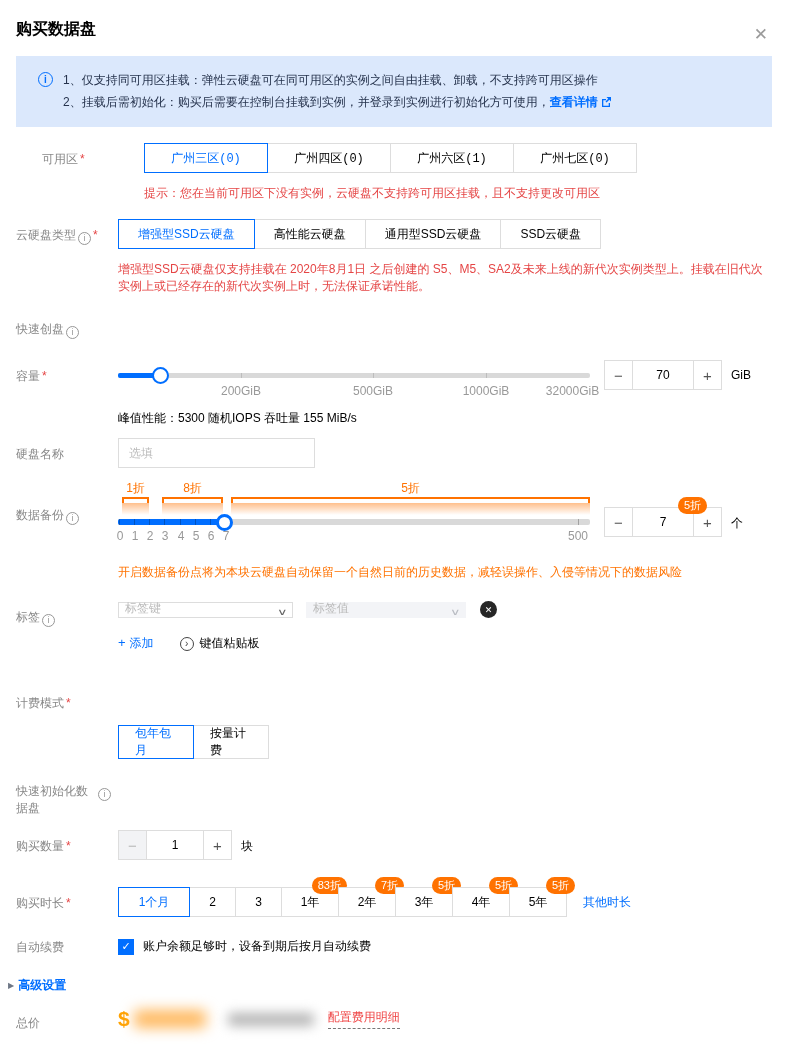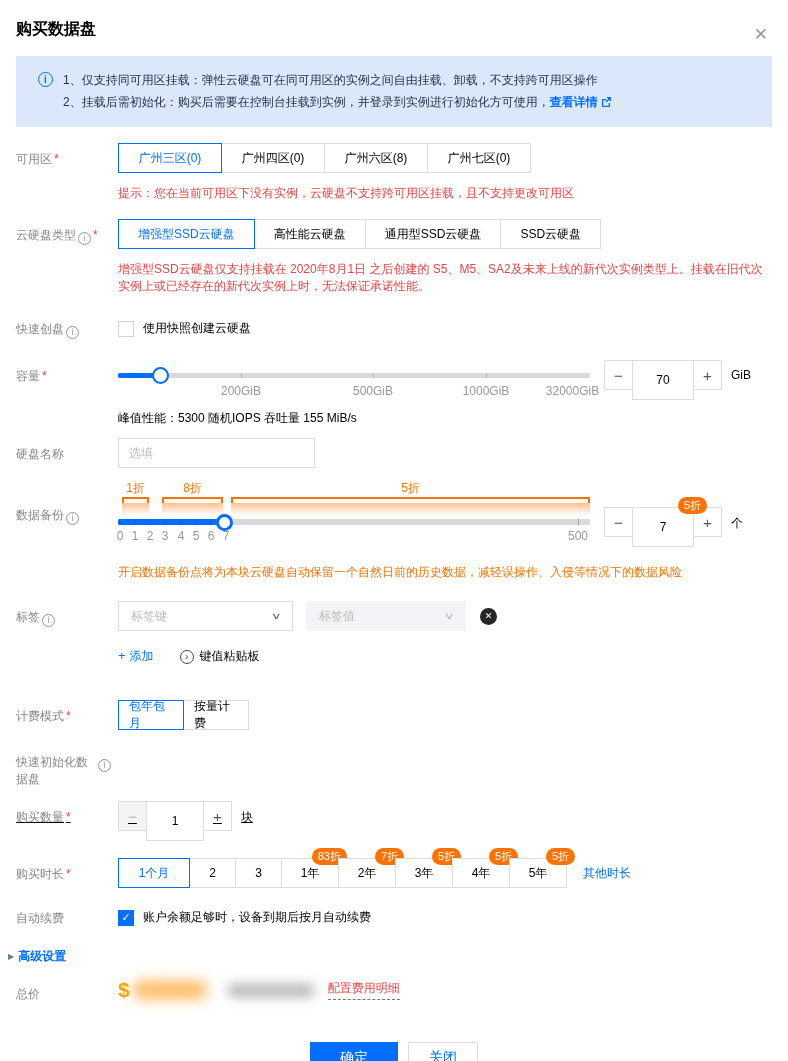--- a/index.html
+++ b/index.html
@@ -27,23 +27,23 @@
   .lbl-narrow { display:inline-block; max-width:80px; vertical-align:top; }
   .req { color:#e54545; margin-left:2px; }
   .info-i { display:inline-flex; width:13px; height:13px; border:1px solid #979797; border-radius:50%; color:#979797; font-size:9px; align-items:center; justify-content:center; margin-left:2px; vertical-align:-2px; cursor:pointer; }
   .ctl { flex:1 1 auto; }
 
   
   .btn-group { display:flex; }
   .opt { height:30px; border:1px solid #ddd; background:#fff; color:#000; display:flex; align-items:center; justify-content:center; padding:0 14px; margin-left:-1px; cursor:pointer; position:relative; }
   .opt:first-child { margin-left:0; }
   .opt.sel { border-color:#006eff; color:#006eff; z-index:1; }
-  .opt.zone { width:104px; padding:4px; }
+  .opt.zone { width:124px; padding:4px;font-family:Liberation Mono, monospace; }
   .opt.dtype { padding:0 19px; }
-  .opt.bill { width:66px; padding:10px; }
+  .opt.bill { width:76px; padding:16px;margin-top:38px; }
   .hint-red { color:#e54545; margin-top:12px; line-height:17px; }
   .hint-orange { color:#ff7200; margin-top:8px; line-height:15px; }
 
   
   .cb-row { display:flex; align-items:center; }
   .cb { flex:none; width:16px; height:16px; border:1px solid #d4d4d4; background:#fff; cursor:pointer; display:flex; align-items:center; justify-content:center; }
   .cb.disabled { background:#f2f3f5; border-color:#e3e3e3; }
   .cb.checked { background:#006eff; border-color:#006eff; color:#fff; font-size:11px; }
   .cb-lab { margin-left:9px; color:#000; }
 
@@ -72,33 +72,33 @@
   .band { position:absolute; top:16px; }
   .band-label { position:absolute; top:-16px; left:0; width:100%; text-align:center; color:#ff7200; line-height:14px; }
   .bracket { height:6px; border-top:2px solid #ff7200; border-left:2px solid #ff7200; border-right:2px solid #ff7200; }
   .grad { height:12px; margin-top:0; background:linear-gradient(to bottom, rgba(255,114,0,0.45), rgba(255,114,0,0)); }
 
   
   .stepper { display:flex; align-items:flex-start; flex:none; }
   .step-btn { width:29px; height:30px; border:1px solid #ddd; background:#fff; color:#555; font-size:15px; display:flex; align-items:center; justify-content:center; cursor:pointer; }
   .step-btn.disabled { background:#f2f3f5; color:#b8b8b8; cursor:default; }
   .num-wrap { position:relative; margin-left:-1px; margin-right:-1px; z-index:1; }
-  .num-input { width:62px; height:40px; border:1px solid #ddd; text-align:center; font-size:12px; color:#000; outline:none; font-family:inherit; }
+  .num-input { width:62px; height:30px; border:1px solid #ddd; text-align:center; font-size:12px; color:#000; outline:none; font-family:inherit; }
   .badge { position:absolute; background:#ff7200; color:#fff; font-size:11px; line-height:17px; padding:0 6px; border-radius:9px; white-space:nowrap; }
   .num-badge { top:-10px; right:-13px; }
   .unit { margin-left:9px; padding-top:8px; color:#000; flex:none; }
 
   
   .txt-input { width:197px; height:30px; border:1px solid #ddd; padding:0 10px; font-size:12px; font-family:inherit; color:#000; outline:none; }
   .txt-input::placeholder { color:#bbb; }
   .num-input::placeholder { color:#000; }
 
   
   .tag-line { display:flex; align-items:center; }
-  .select { height:30px; border:1px solid #ddd; background:#fff; display:flex; align-items:center; justify-content:space-between; padding:0 12px; cursor:pointer; }
+  .select { height:16px; border:1px solid #ddd; background:#fff; display:flex; align-items:flex-end; justify-content:space-between; padding:0 6px; cursor:pointer; }
   .select .ph { color:#bbb; }
   .select .chev { color:#666; font-size:9px; transform:scaleX(1.6); }
   .select.keysel { width:175px; }
   .select.valsel { width:160px; margin-left:13px; background:#f3f4f7; border-color:#f3f4f7; }
   .select.valsel .chev { color:#b9bcc3; }
   .del-ico { width:17px; height:17px; border-radius:50%; background:#262626; color:#fff; font-size:9px; display:flex; align-items:center; justify-content:center; margin-left:14px; cursor:pointer; }
   .tag-actions { display:flex; align-items:center; margin-top:17px; }
   .add-link { color:#006eff; cursor:pointer; }
   .add-link .plus { margin-right:4px; font-size:13px; }
   .paste-link { display:flex; align-items:center; margin-left:26px; color:#000; cursor:pointer; }
@@ -126,30 +126,30 @@
   .blur-orange { width:72px; height:18px; margin-left:4px; border-radius:4px; background:#ffb960; filter:blur(7px); }
   .blur-gray { width:86px; height:13px; margin-left:22px; border-radius:4px; background:#b5b5b5; filter:blur(6px); }
   .detail-link { margin-left:14px; color:#ef4444; border-bottom:1px dashed #777; padding-bottom:2px; cursor:pointer; }
 
   
   .footer { display:flex; justify-content:center; margin-top:39px; }
   .btn-confirm { width:88px; height:32px; background:#006eff; color:#fff; border:none; font-size:14px; font-family:inherit; cursor:pointer; }
   .btn-close { width:70px; height:32px; background:#fff; color:#006eff; border:1px solid #ddd; font-size:14px; font-family:inherit; margin-left:10px; cursor:pointer; }
 
   
-  .mb-zone { margin-bottom:17px; }
+  .mb-zone { margin-bottom:17px;margin-left:26px; }
   .mb-dtype { margin-bottom:25px; }
   .mb-qc { margin-bottom:21px; }
   .mb-cap { margin-bottom:11px; }
   .mb-name { margin-bottom:13px; }
   .mb-bk { margin-bottom:21px; }
   .mb-tags { margin-bottom:35px; }
   .mb-bill { margin-bottom:23px; }
   .mb-qi { margin-bottom:13px; }
-  .mb-qty { margin-bottom:17px;text-decoration:underline; }
+  .mb-qty { margin-bottom:27px; }
   .mb-dur { margin-bottom:21px; }
   .mb-ar { margin-bottom:21px; }
   .mb-adv { margin-bottom:13px; }
 </style>
 </head>
 <body>
 
 <div class="dialog">
 
   <div class="hdr">
@@ -171,21 +171,21 @@
   </div>
 
   <div class="form">
 
     <div class="row mb-zone">
       <div class="lbl"><span>可用区</span><span class="req">*</span></div>
       <div class="ctl">
         <div class="btn-group">
           <div class="opt zone sel">广州三区(0)</div>
           <div class="opt zone">广州四区(0)</div>
-          <div class="opt zone">广州六区(8)</div>
+          <div class="opt zone">广州六区(1)</div>
           <div class="opt zone">广州七区(0)</div>
         </div>
         <div class="hint-red">提示：您在当前可用区下没有实例，云硬盘不支持跨可用区挂载，且不支持更改可用区</div>
       </div>
     </div>
 
     <div class="row mb-dtype">
       <div class="lbl"><span>云硬盘类型</span><span class="info-i">i</span><span class="req">*</span></div>
       <div class="ctl">
         <div class="btn-group">
@@ -193,26 +193,20 @@
           <div class="opt dtype">高性能云硬盘</div>
           <div class="opt dtype">通用型SSD云硬盘</div>
           <div class="opt dtype">SSD云硬盘</div>
         </div>
         <div class="hint-red" style="max-width:648px;">增强型SSD云硬盘仅支持挂载在 2020年8月1日 之后创建的 S5、M5、SA2及未来上线的新代次实例类型上。挂载在旧代次实例上或已经存在的新代次实例上时，无法保证承诺性能。</div>
       </div>
     </div>
 
     <div class="row mb-qc">
       <div class="lbl nopad"><span>快速创盘</span><span class="info-i">i</span></div>
-      <div class="ctl">
-        <div class="cb-row">
-          <span class="cb"></span>
-          <span class="cb-lab">使用快照创建云硬盘</span>
-        </div>
-      </div>
     </div>
 
     <div class="row mb-cap">
       <div class="lbl"><span>容量</span><span class="req">*</span></div>
       <div class="ctl">
         <div style="display:flex;">
           <div class="slider cap-slider">
             <div class="track"></div>
             <div class="fill"></div>
             <div class="tickmark" style="left:123px;"></div>

